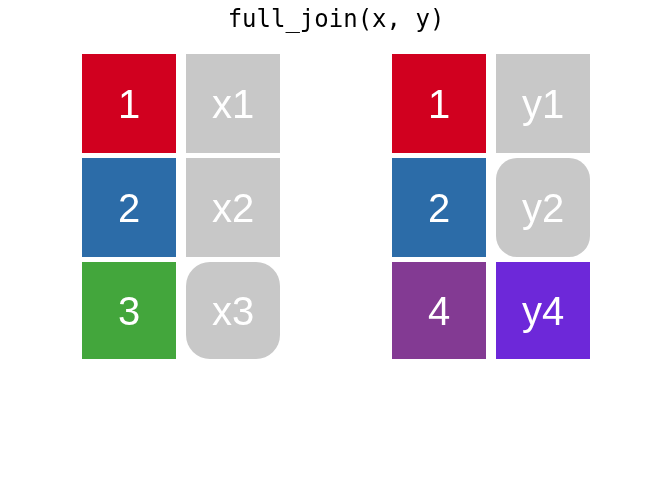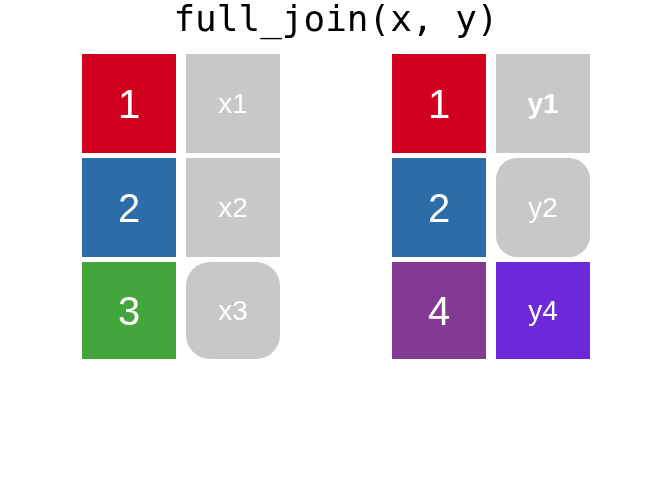--- a/index.html
+++ b/index.html
@@ -18,21 +18,21 @@
     background: #ffffff;
     overflow: hidden;
   }
   #title {
     position: absolute;
     left: 0;
     top: 2px;
     width: 672px;
     text-align: center;
     font-family: "DejaVu Sans Mono", "Liberation Mono", monospace;
-    font-size: 36px;
+    font-size: 24px;
     line-height: 34px;
     color: #000000;
     letter-spacing: 0px;
     white-space: pre;
   }
   .table {
     position: absolute;
     display: grid;
     grid-template-columns: 94px 94px;
     grid-template-rows: 99px 99px 97px;
@@ -47,21 +47,21 @@
     align-items: center;
     justify-content: center;
     color: #ffffff;
     font-family: "Liberation Sans", sans-serif;
     font-size: 40px;
     line-height: 1;
     font-weight: 400;
     user-select: none;
   }
   .cell.key { font-size: 40px; }
-  .cell.val { font-size: 28px; }
+  .cell.val { font-size: 40px; }
 </style>
 </head>
 <body>
 
 <div id="canvas" style="background: rgb(255, 255, 255);">
 
   <div id="title" style="color: rgb(0, 0, 0);">full_join(x, y)</div>
 
   <div class="table" id="table-x">
     <div class="cell key" style="background: rgb(209, 0, 31);">
@@ -83,21 +83,21 @@
     </div>
     <div class="cell val" style="background: rgb(200, 200, 200); border-radius: 24px;">
       <span>x3</span>
     </div>
   </div>
 
   <div class="table" id="table-y">
     <div class="cell key" style="background: rgb(209, 0, 31);">
       <span>1</span>
     </div>
-    <div class="cell val" style="background: rgb(200, 200, 200); font-weight: bold;">
+    <div class="cell val" style="background: rgb(200, 200, 200);">
       <span>y1</span>
     </div>
 
     <div class="cell key" style="background: rgb(44, 108, 168);">
       <span>2</span>
     </div>
     <div class="cell val" style="background: rgb(200, 200, 200); border-radius: 21px;">
       <span>y2</span>
     </div>
 

